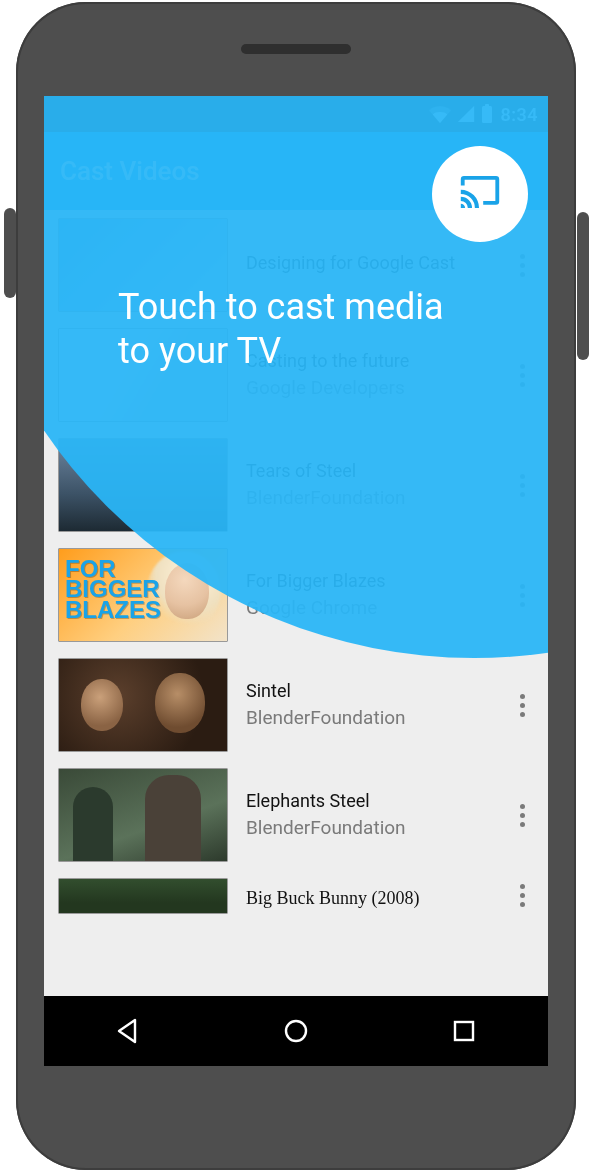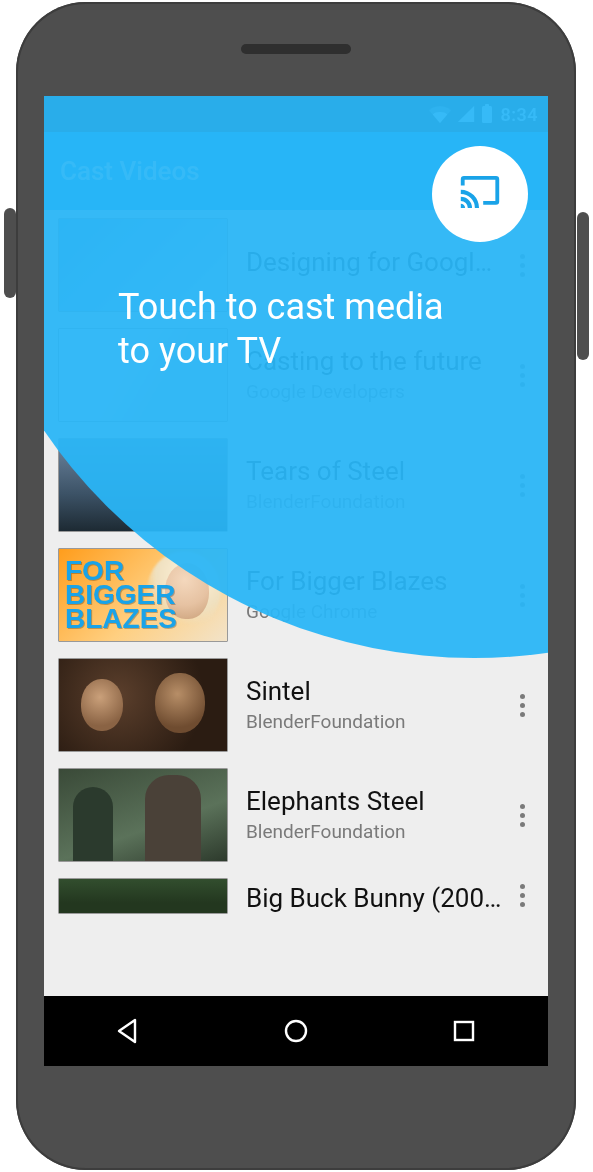--- a/index.html
+++ b/index.html
@@ -76,43 +76,43 @@
     padding: 8px 8px 8px 14px;
   }
   .thumb {
     width: 170px; height: 94px; flex: none;
     background: #777; border:1px solid #999;
     border-radius: 1px;
     overflow:hidden;
     display:flex; align-items:center; justify-content:center;
   }
   .meta { flex:1; padding-left: 18px; min-width:0; }
-  .t1 { color:#111; font-size:26px; line-height:1.15; white-space:nowrap; overflow:hidden; text-overflow:ellipsis; }
+  .t1 { color:#111; font-size:18px; line-height:1.15; white-space:nowrap; overflow:hidden; text-overflow:ellipsis; }
   .t2 { color:#7a7a7a; font-size:19px; margin-top:4px; white-space:nowrap; overflow:hidden; text-overflow:ellipsis; }
   .overflow {
     width: 36px; align-self: stretch;
     display:flex; align-items:center; justify-content:center;
     color:#7a7a7a;
   }
   .dots { display:flex; flex-direction:column; gap:4px; }
   .dots span { width:5px; height:5px; border-radius:50%; background: currentColor; }
-  .row.last { height: 44px; padding-top: 8px; padding-bottom:0; align-items:flex-end; }
+  .row.last { height: 44px; padding-top: 8px; padding-bottom:0; align-items:center;font-family:Liberation Serif, serif; }
   .row.last .thumb { height: 36px; }
   .row.last .meta { padding-top: 4px; }
   .row.last .overflow { align-items:flex-start; padding-top:6px; }
 
   
   .th0 { background: linear-gradient(135deg,#5aa0d8,#c8def0); }
   .th1 { background: linear-gradient(120deg,#e9eef2 40%,#cfd6db 60%); }
   .th2 { background: linear-gradient(to bottom,#6e87a1 0%,#3c5266 60%,#1d2a33 100%); }
   .th3 { background: linear-gradient(135deg,#ff9d1c 0%,#ffcf80 55%,#f2e3c9 100%); position:relative; }
   .th3 .blazes {
     position:absolute; left:6px; top:10px;
     font-family: Impact, "Arial Black", sans-serif;
-    color:#1aa3e8; line-height:.85; font-size:28px; font-weight:800;
+    color:#1aa3e8; line-height:.85; font-size:24px; font-weight:800;
     text-shadow: 1px 1px 0 rgba(0,0,0,.25);
   }
   .th3 .face {
     position:absolute; right:18px; top:14px; width:44px; height:56px; border-radius:50% 50% 46% 46%;
     background: radial-gradient(circle at 45% 30%, #f4d8bd 0%, #e6c2a2 55%, #caa079 100%);
   }
   .th3 .hair {
     position:absolute; right:6px; top:2px; width:74px; height:80px; border-radius:50%;
     background: radial-gradient(circle at 60% 30%, #fff3dc 0%, #efe0bf 50%, transparent 70%);
     filter: blur(1px);

